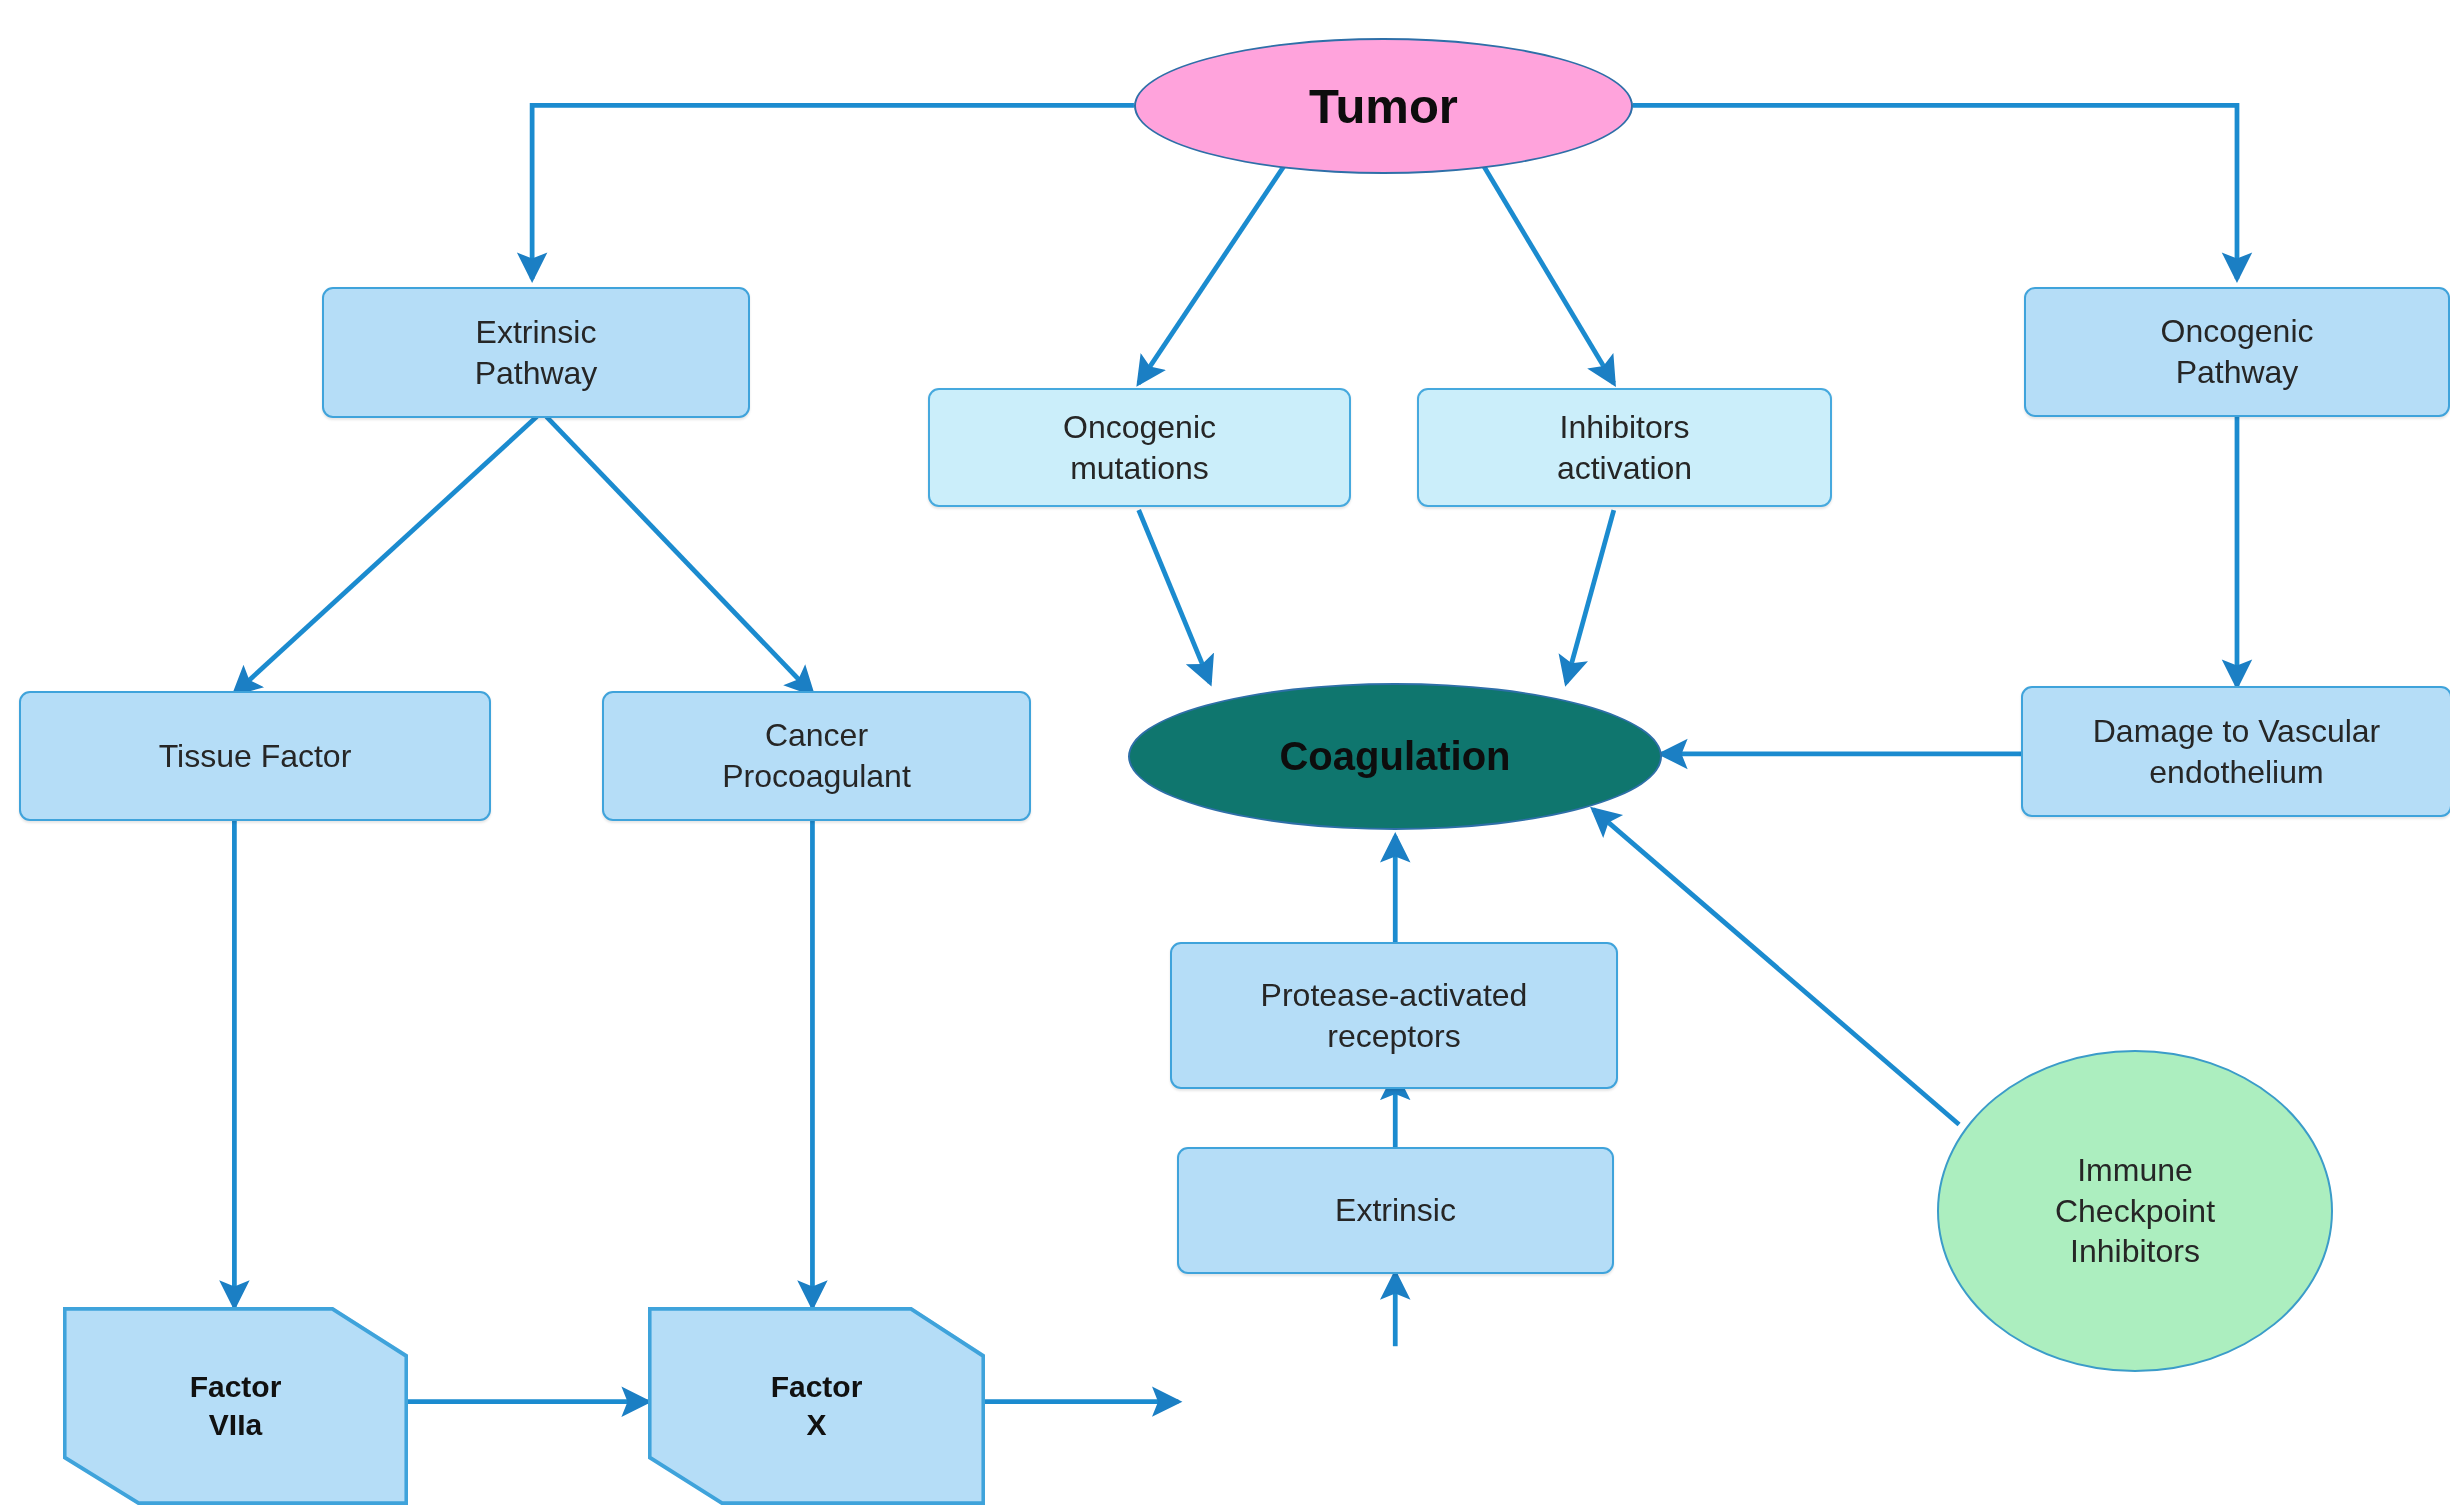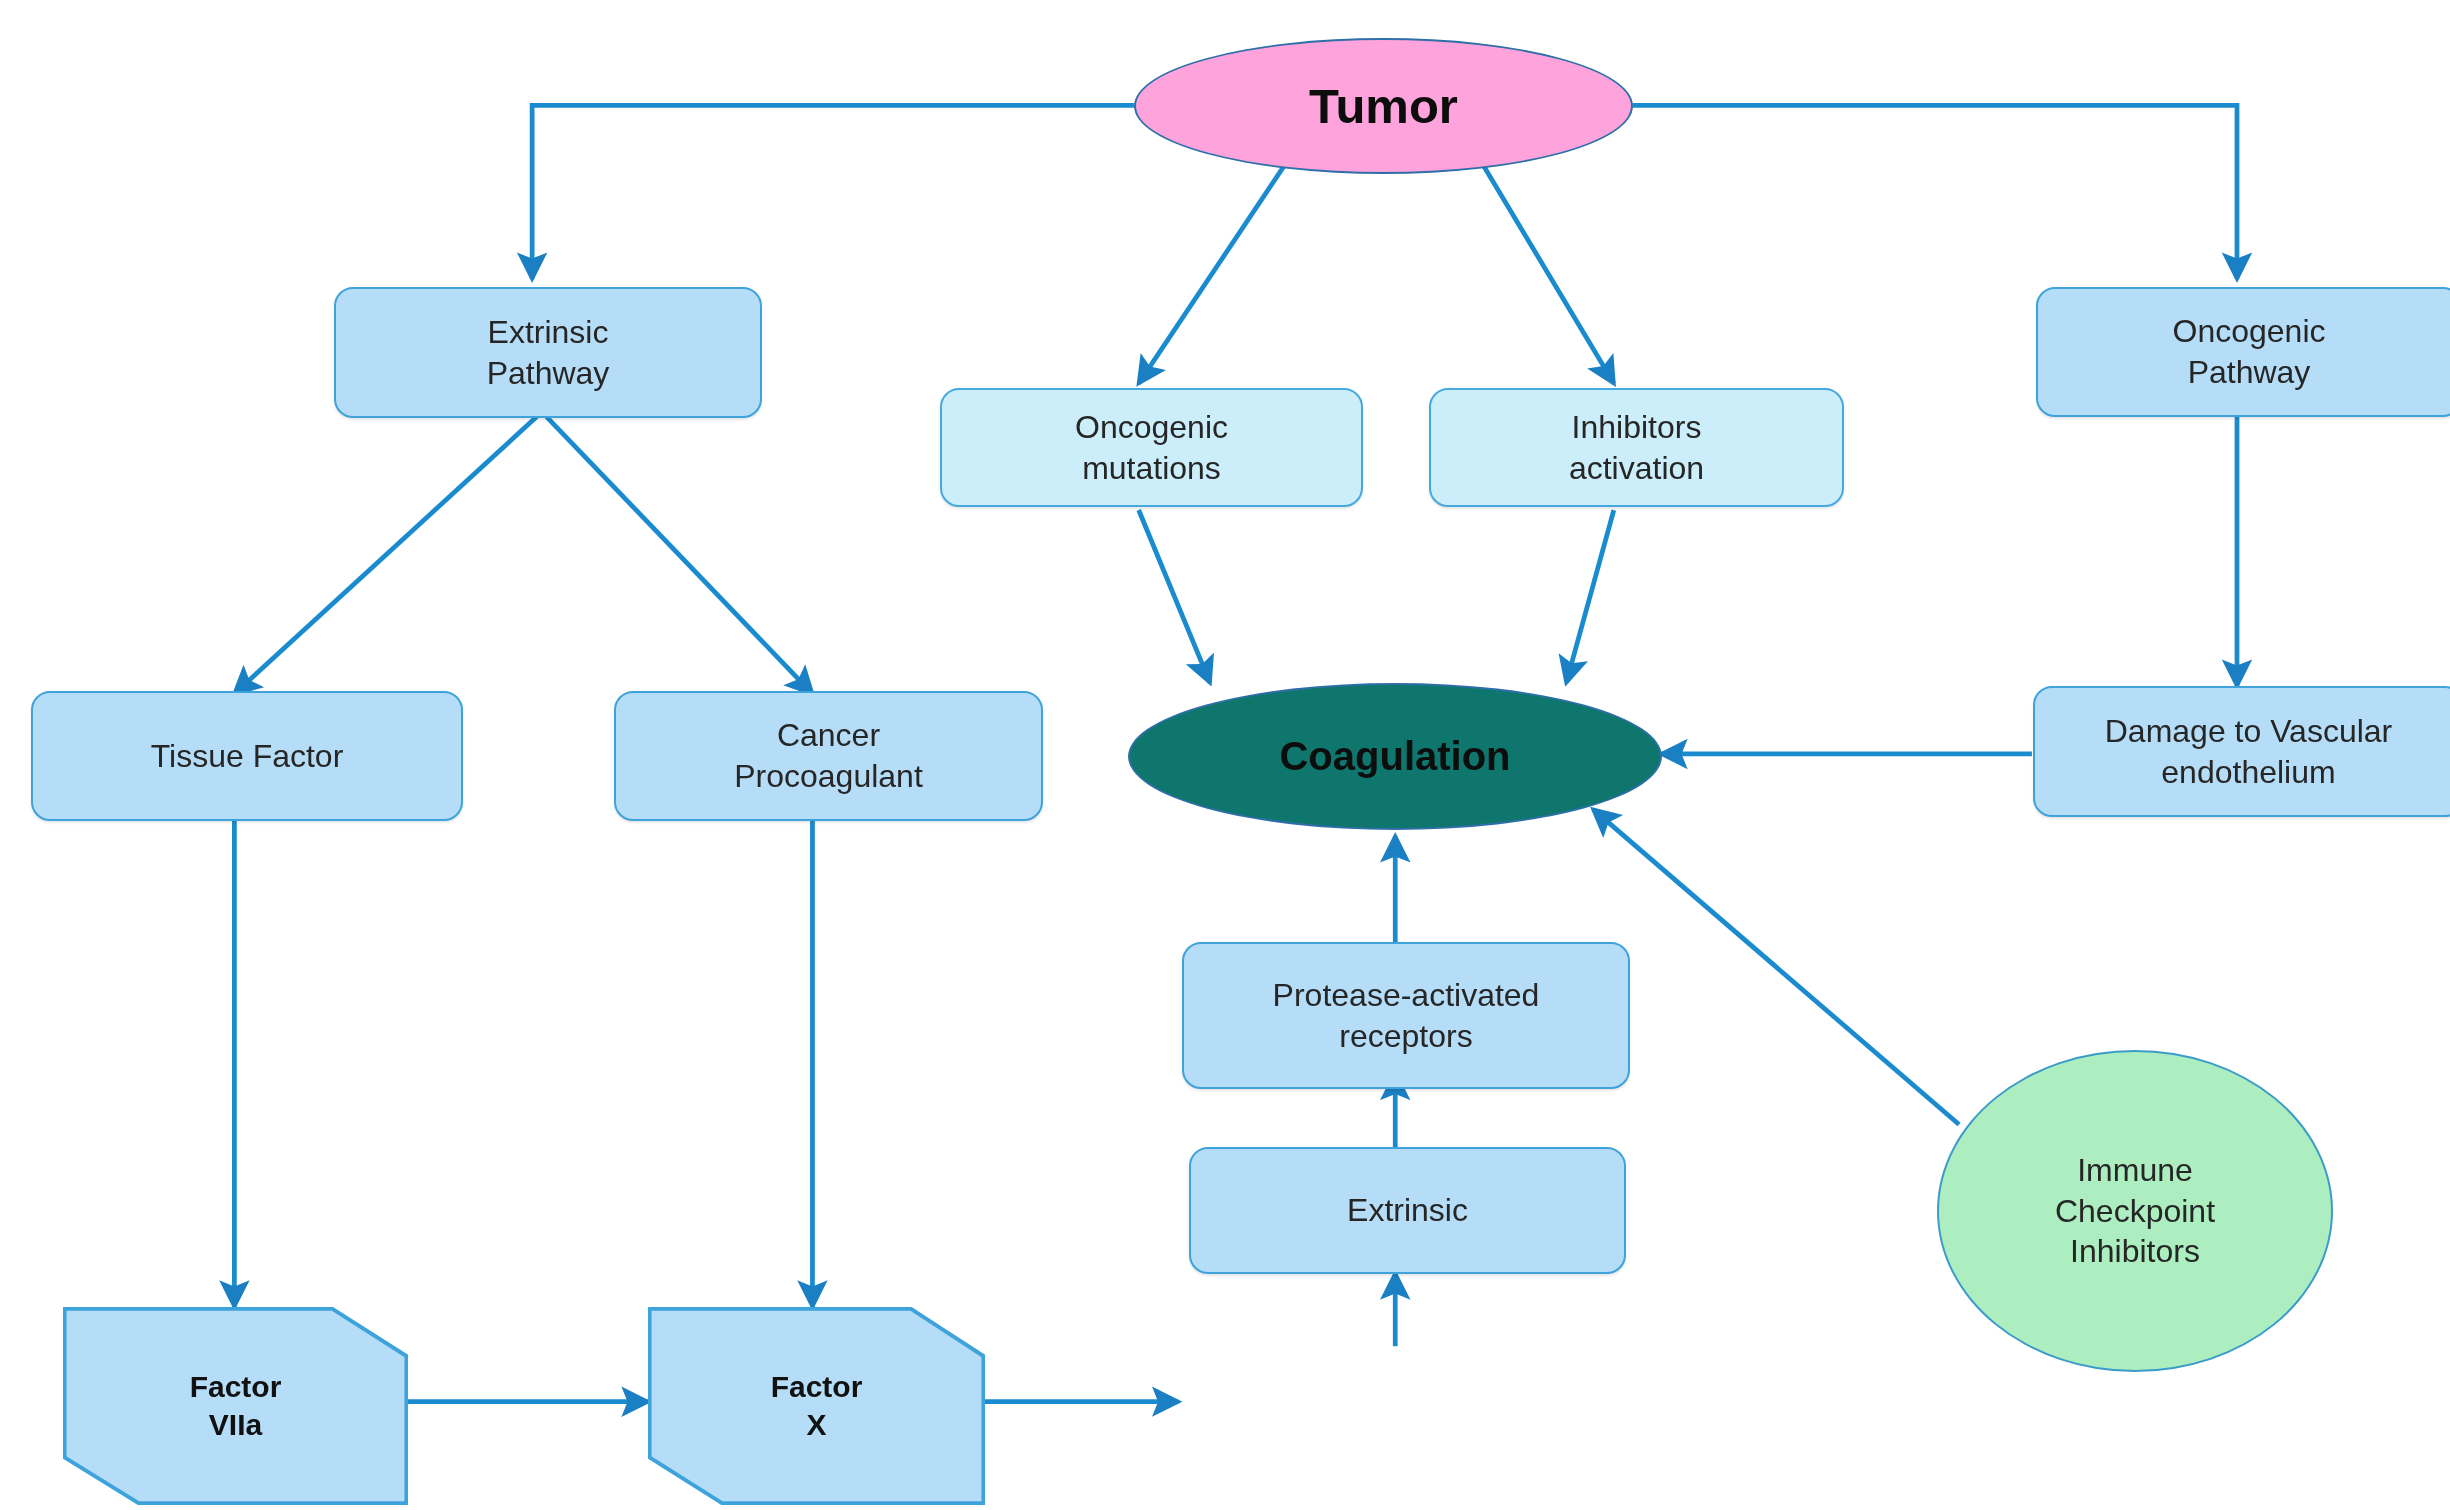--- a/index.html
+++ b/index.html
@@ -33,25 +33,24 @@
     align-items: center;
     justify-content: center;
     text-align: center;
     color: #262626;
     line-height: 1.28;
     white-space: pre-line;
   }
   
   .rect {
     border: 2.4px solid #3FA3DB;
-    border-radius: 19px;
+    border-radius: 11px;
     background: #B5DDF7;
     font-size: 32px;
     box-shadow: 0 1.6px 2.4px rgba(0,0,0,0.10);
-    margin-left: 12px;
   }
   .rect.light {
     background: #CBEEFA;
     border-color: #46A9DE;
   }
   
   .ellipse {
     border-radius: 50%;
     border: 2.4px solid #2E6FA8;
   }
@@ -158,21 +157,21 @@
   <div class="node rect light" style="left:1417px; top:388px; width:415px; height:119px;">
     <span>Inhibitors
 activation</span>
   </div>
 
   <div class="node rect" style="left:2024px; top:287px; width:426px; height:130px;">
     <span>Oncogenic
 Pathway</span>
   </div>
 
-  <div class="node rect" style="left:19px; top:691px; width:432px; height:130px;">
+  <div class="node rect" style="left:19px; top:691px; width:472px; height:130px;">
     <span>Tissue Factor</span>
   </div>
 
   <div class="node rect" style="left:602px; top:691px; width:429px; height:130px;">
     <span>Cancer
 Procoagulant</span>
   </div>
 
   <div class="node ellipse coagulation" style="left:1128px; top:683px; width:534px; height:147px;">
     <span>Coagulation</span>

